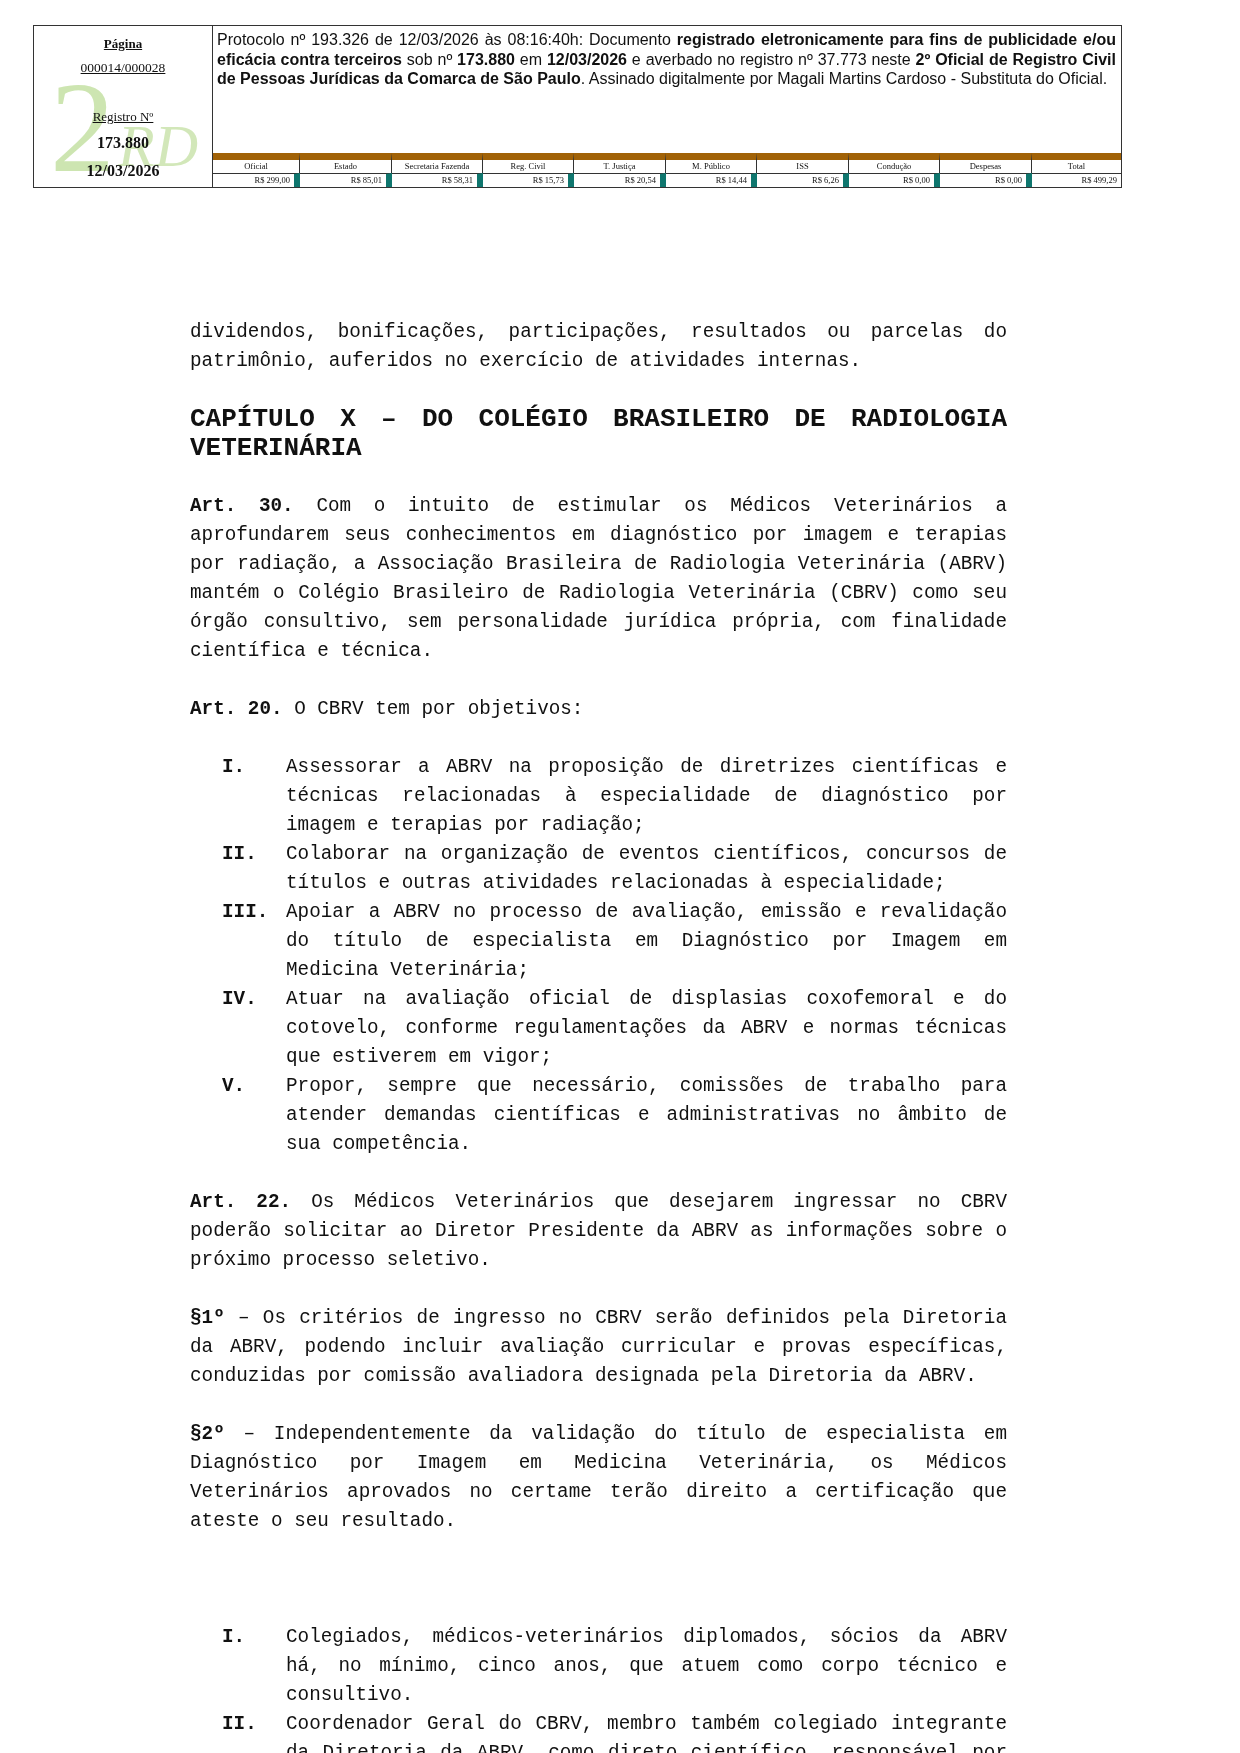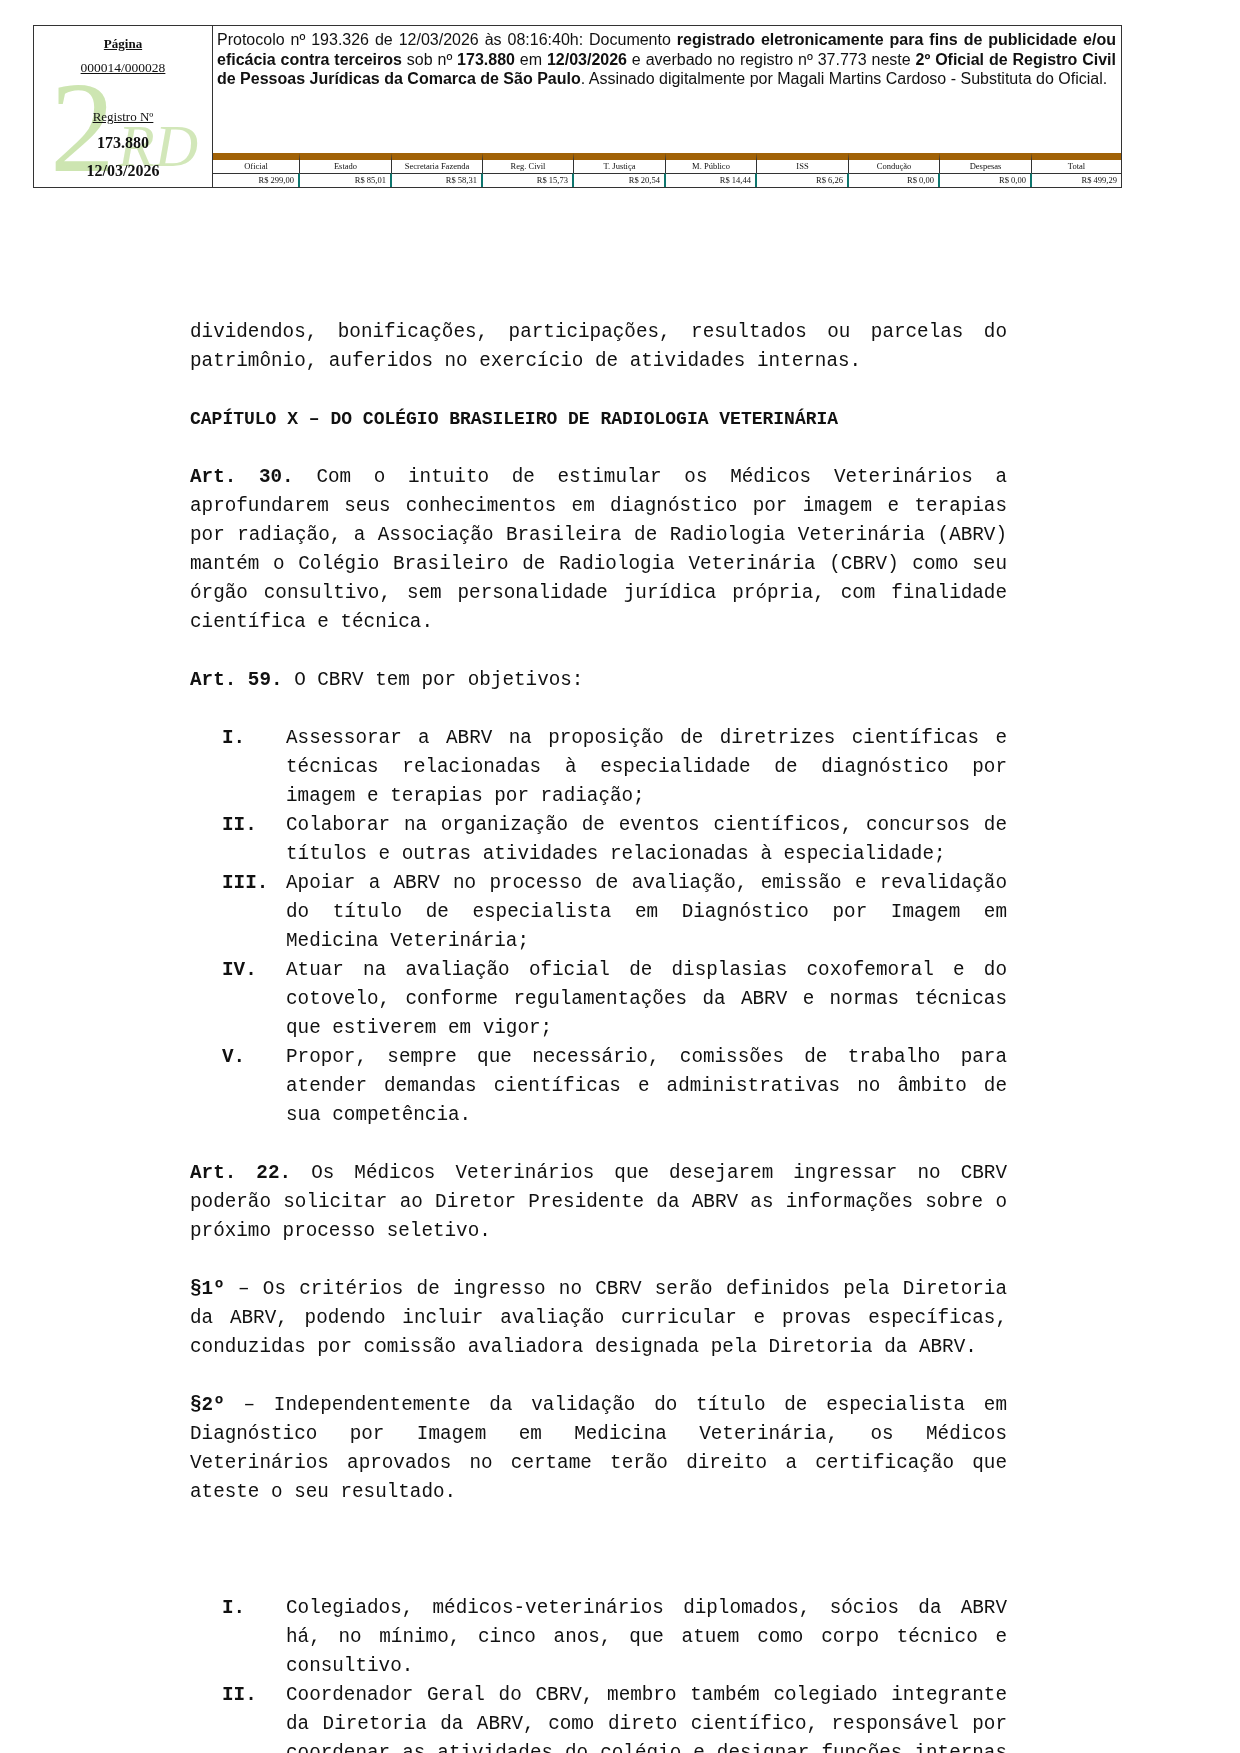--- a/index.html
+++ b/index.html
@@ -26,32 +26,32 @@
 
   .stamp-right { flex: 1; display: flex; flex-direction: column; }
   .protocol {
     flex: 1; padding: 4px 5px 0 4px; font-family: "Liberation Sans", sans-serif;
     font-size: 16px; line-height: 19.5px; text-align: justify; color: #111;
   }
   .protocol b { font-weight: bold; }
   .fees { display: grid; grid-template-columns: 87px 92px 91px 91px 92px 91px 92px 91px 92px 1fr;
     font-family: "Liberation Serif", serif; font-size: 8.5px; }
   .fees .hd { border-top: 7px solid #a16207; border-right: 1px solid #333; text-align: center; height: 13px; line-height: 13px; }
-  .fees .vl { border-top: 1px solid #333; border-right: 2px solid #0f766e; text-align: right; padding-right: 4px; height: 13px; line-height: 13px; }
+  .fees .vl { border-top: 1px solid #333; border-right: 6px solid #0f766e; text-align: right; padding-right: 4px; height: 13px; line-height: 13px; }
   .fees .hd:nth-child(10), .fees .vl:nth-child(20) { border-right: none; }
 
   
   .content {
     position: absolute; left: 190px; top: 318px; width: 817px;
     font-family: Liberation Mono, monospace; font-size: 19.3px; line-height: 29px;
     color: #111;
   }
   .content p { margin: 0; text-align: justify; }
   .gap { height: 29px; }
-  .chapter { font-weight: bold; font-size: 18px; }
+  .chapter { font-weight: bold; font-size: 26px; }
   .art-lbl { font-weight: bold; }
   ol.items { list-style: none; margin: 0; padding: 0; }
   ol.items li { display: flex; }
   .num { width: 32px; padding-left: 32px; font-weight: bold; flex-shrink: 0; }
   .txt { flex: 1; padding-left: 32px; text-align: justify; }
 </style>
 </head>
 <body>
 
 <div class="stamp">
@@ -95,21 +95,21 @@
 
 <div class="content">
   <p>dividendos, bonificações, participações, resultados ou parcelas do patrimônio, auferidos no exercício de atividades internas.</p>
   <div class="gap"></div>
   <p class="chapter">CAPÍTULO X – DO COLÉGIO BRASILEIRO DE RADIOLOGIA VETERINÁRIA</p>
   <div class="gap"></div>
 
   <p><span class="art-lbl">Art. 30.</span><span> Com o intuito de estimular os Médicos Veterinários a aprofundarem seus conhecimentos em diagnóstico por imagem e terapias por radiação, a Associação Brasileira de Radiologia Veterinária (ABRV) mantém o Colégio Brasileiro de Radiologia Veterinária (CBRV) como seu órgão consultivo, sem personalidade jurídica própria, com finalidade científica e técnica.</span></p>
   <div class="gap"></div>
 
-  <p><span class="art-lbl">Art. 59.</span><span> O CBRV tem por objetivos:</span></p>
+  <p><span class="art-lbl">Art. 20.</span><span> O CBRV tem por objetivos:</span></p>
   <div class="gap"></div>
   <ol class="items">
     <li>
         <span class="num">I.</span>
         <span class="txt">Assessorar a ABRV na proposição de diretrizes científicas e técnicas relacionadas à especialidade de diagnóstico por imagem e terapias por radiação;</span>
       </li>
     <li>
         <span class="num">II.</span>
         <span class="txt">Colaborar na organização de eventos científicos, concursos de títulos e outras atividades relacionadas à especialidade;</span>
       </li>

